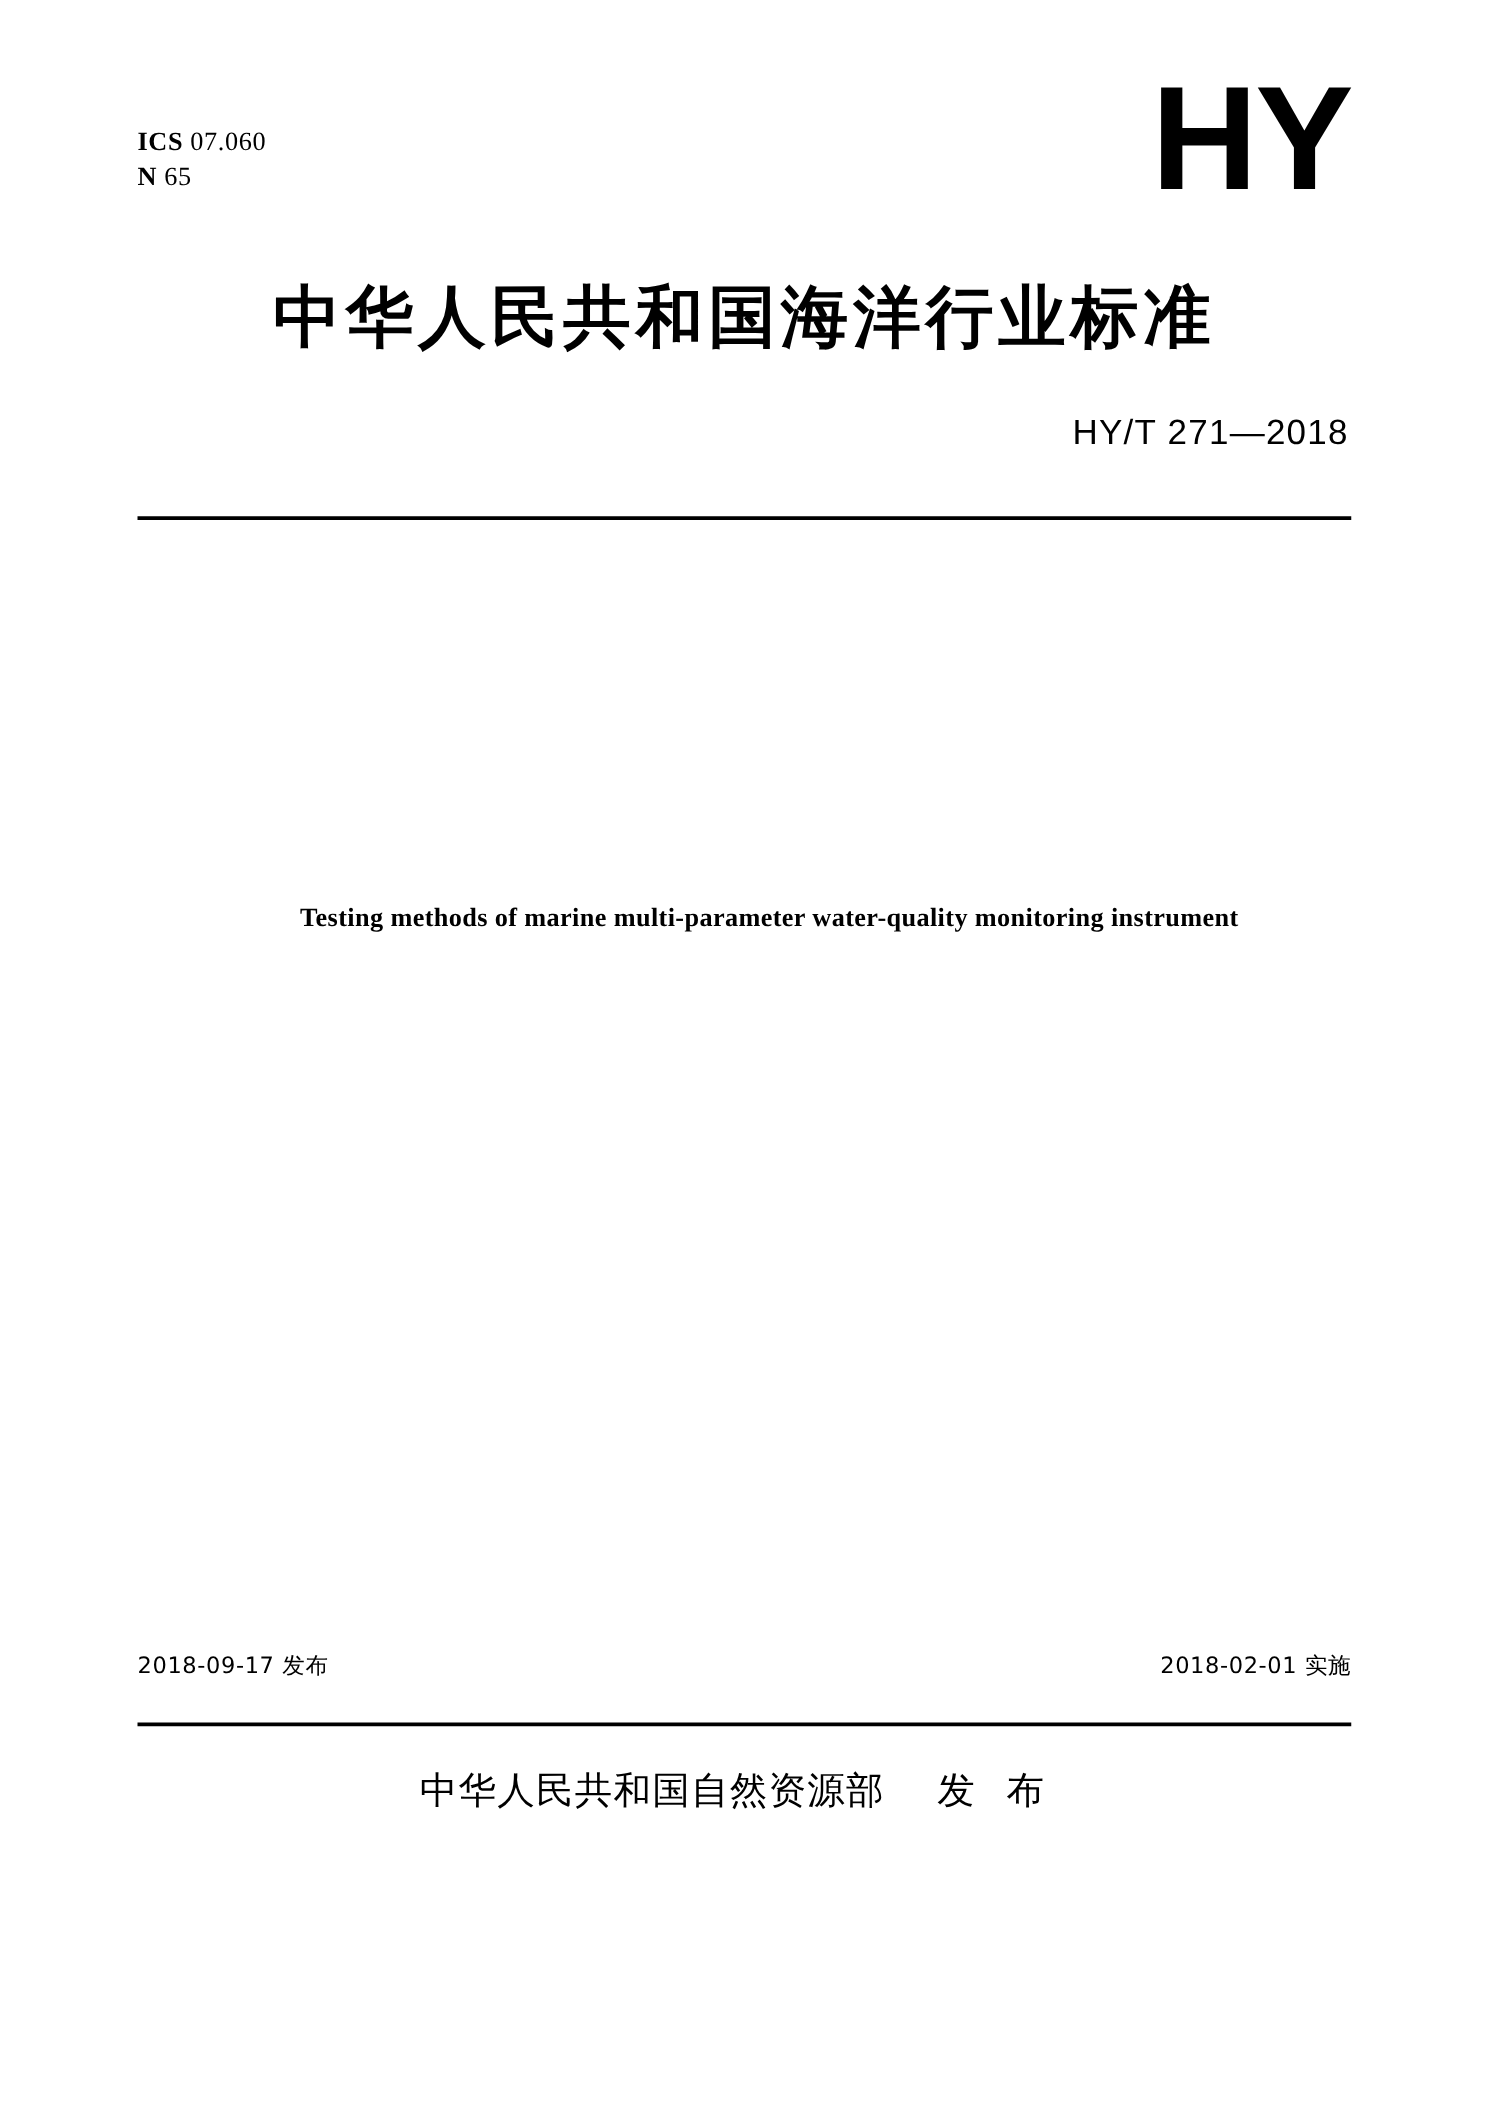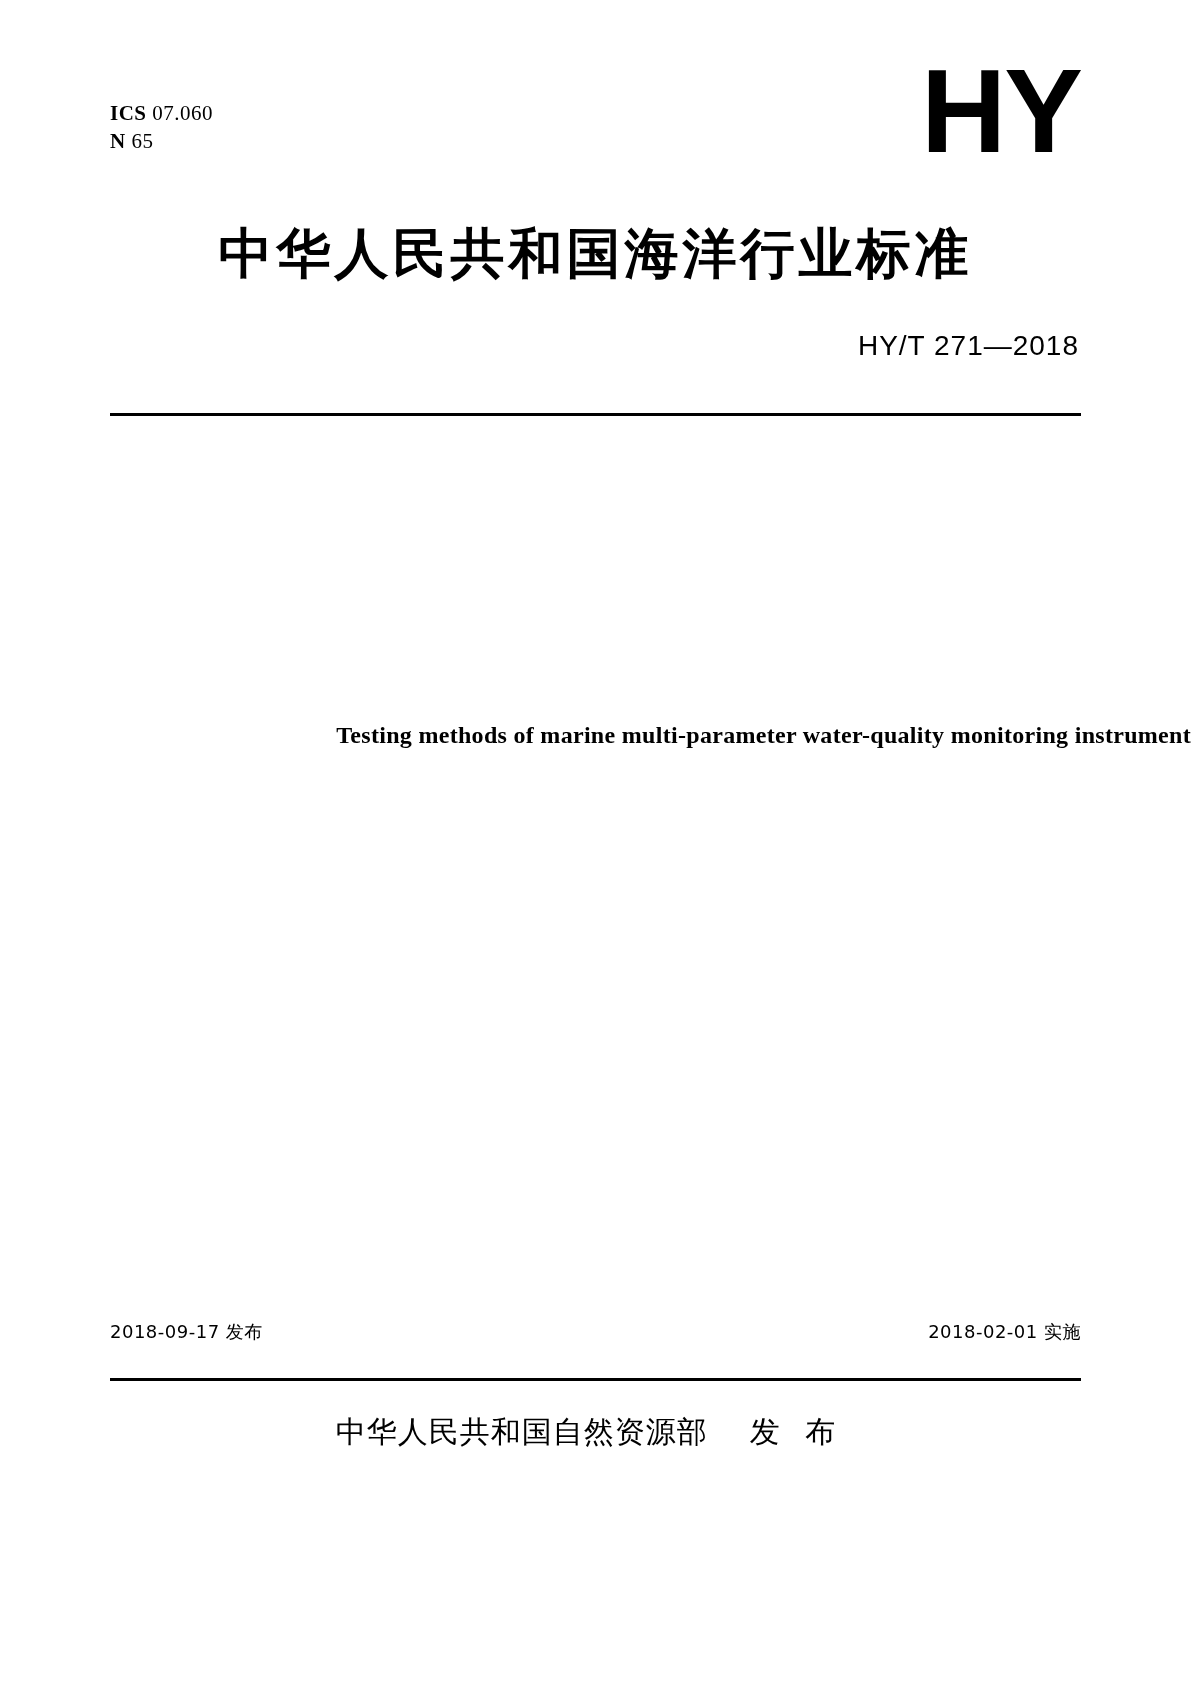--- a/index.html
+++ b/index.html
@@ -100,24 +100,24 @@
     font-family: "DejaVu Sans", sans-serif;
     font-weight: bold;
     font-size: 40px;
     letter-spacing: 2px;
   }
   .doc-title-en {
     position: absolute;
     left: 0;
     right: 0;
     top: 722px;
-    text-align: right;
+    text-align: center;
     font-family: "Liberation Serif", serif;
     font-weight: bold;
-    font-size: 24px;
+    font-size: 21px;
     letter-spacing: 0.3px;
     margin-left: 40px;
   }
 
   
   .footer-dates {
     position: absolute;
     left: 110px;
     right: 110px;
     top: 1320px;

